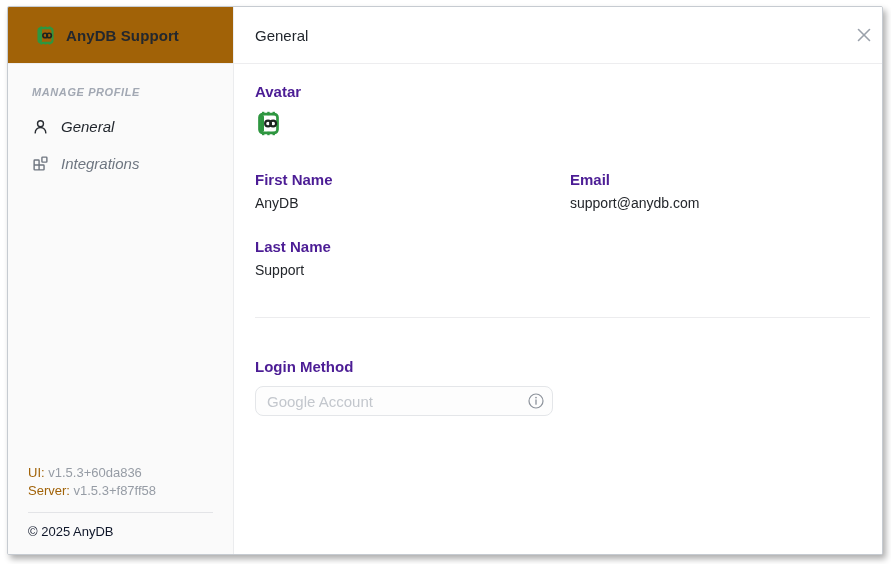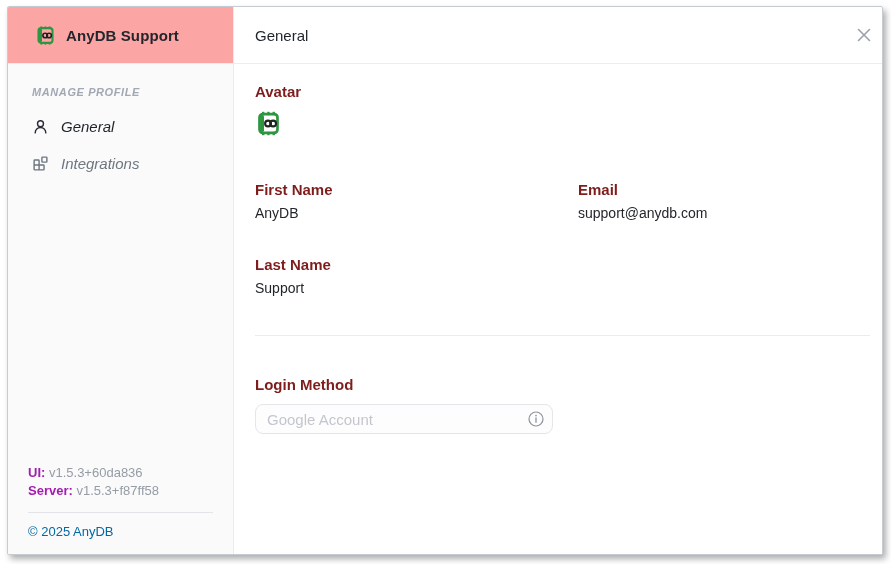--- a/index.html
+++ b/index.html
@@ -19,21 +19,21 @@
 
   
   .sidebar {
     width: 226px; flex: 0 0 226px;
     background: #fafafa;
     border-right: 1px solid #ebecee;
     display: flex; flex-direction: column;
   }
   .sidebar-header {
     height: 57px; flex: 0 0 57px;
-    background: #fca5a5;
+    background: #a16207;
     border-bottom: 1px solid #ededef;
     display: flex; align-items: center;
     padding-left: 27px; gap: 10px;
   }
   .app-title { font-size: 15px; font-weight: 700; color: #23272d; letter-spacing: .1px; }
 
   .sidebar-nav { padding: 22px 24px 0 24px; font-style: italic; }
   .nav-section-label {
     font-size: 11px; font-weight: 600; color: #a2a8b3;
     letter-spacing: .6px; margin-bottom: 20px;
@@ -41,52 +41,51 @@
   .nav-item {
     display: flex; align-items: center; gap: 12px;
     margin-bottom: 20px; cursor: pointer;
   }
   .nav-item .nav-label { font-size: 15px; }
   .nav-item.active .nav-label { color: #1f242b; font-weight: 500; }
   .nav-item.inactive .nav-label { color: #6e7681; font-weight: 400; }
 
   .sidebar-footer { margin-top: auto; padding: 0 20px 15px 20px; }
   .version-line { font-size: 13px; color: #969ca5; line-height: 18px; }
-  .version-line b { font-weight: 700; color: #a21caf; }
+  .version-line b { font-weight: 400; color: #a16207; }
   .footer-divider { border: 0; border-top: 1px solid #e3e4e7; margin: 12px 0 0 0; }
-  .copyright { font-size: 13px; color: #0369a1; margin-top: 11px; }
+  .copyright { font-size: 13px; color: #0f172a; margin-top: 11px; }
 
   
   .main { flex: 1; display: flex; flex-direction: column; background: #ffffff; }
   .main-header {
     height: 57px; flex: 0 0 57px;
     border-bottom: 1px solid #ededef;
     display: flex; align-items: center; justify-content: space-between;
     padding: 0 21px 0 21px;
   }
   .main-title { font-size: 15px; font-weight: 500; color: #1f242b; }
   .close-btn {
     width: 26px; height: 26px; border: 0; background: transparent;
     display: flex; align-items: center; justify-content: center;
     cursor: pointer; padding: 0;
   }
 
   .main-body { padding: 10px 28px 0 21px; }
 
-  .field-label { font-size: 15px; font-weight: 700; color: #7f1d1d; line-height: 21px; }
+  .field-label { font-size: 15px; font-weight: 700; color: #4c1d95; line-height: 21px; }
   .field-value { font-size: 14px; font-weight: 400; color: #23262b; line-height: 21px; margin-top: 3px; }
 
   .avatar-block { margin-top: 7px; }
   .avatar-icon-wrap { margin-top: 8px; height: 28px; }
 
   .fields-grid {
-    margin-top: 41px;
+    margin-top: 31px;
     display: grid;
     grid-template-columns: 315px auto;
-    gap: 8px;
   }
   .field-block { margin-bottom: 22px; }
 
   .content-divider { border: 0; border-top: 1px solid #ececee; margin: 14px 0 0 0; width: 615px; }
 
   .login-block { margin-top: 38px; }
   .input-wrap { position: relative; width: 298px; margin-top: 9px; }
   .login-input {
     width: 298px; height: 30px;
     border: 1px solid #e4e6e9; border-radius: 8px;

